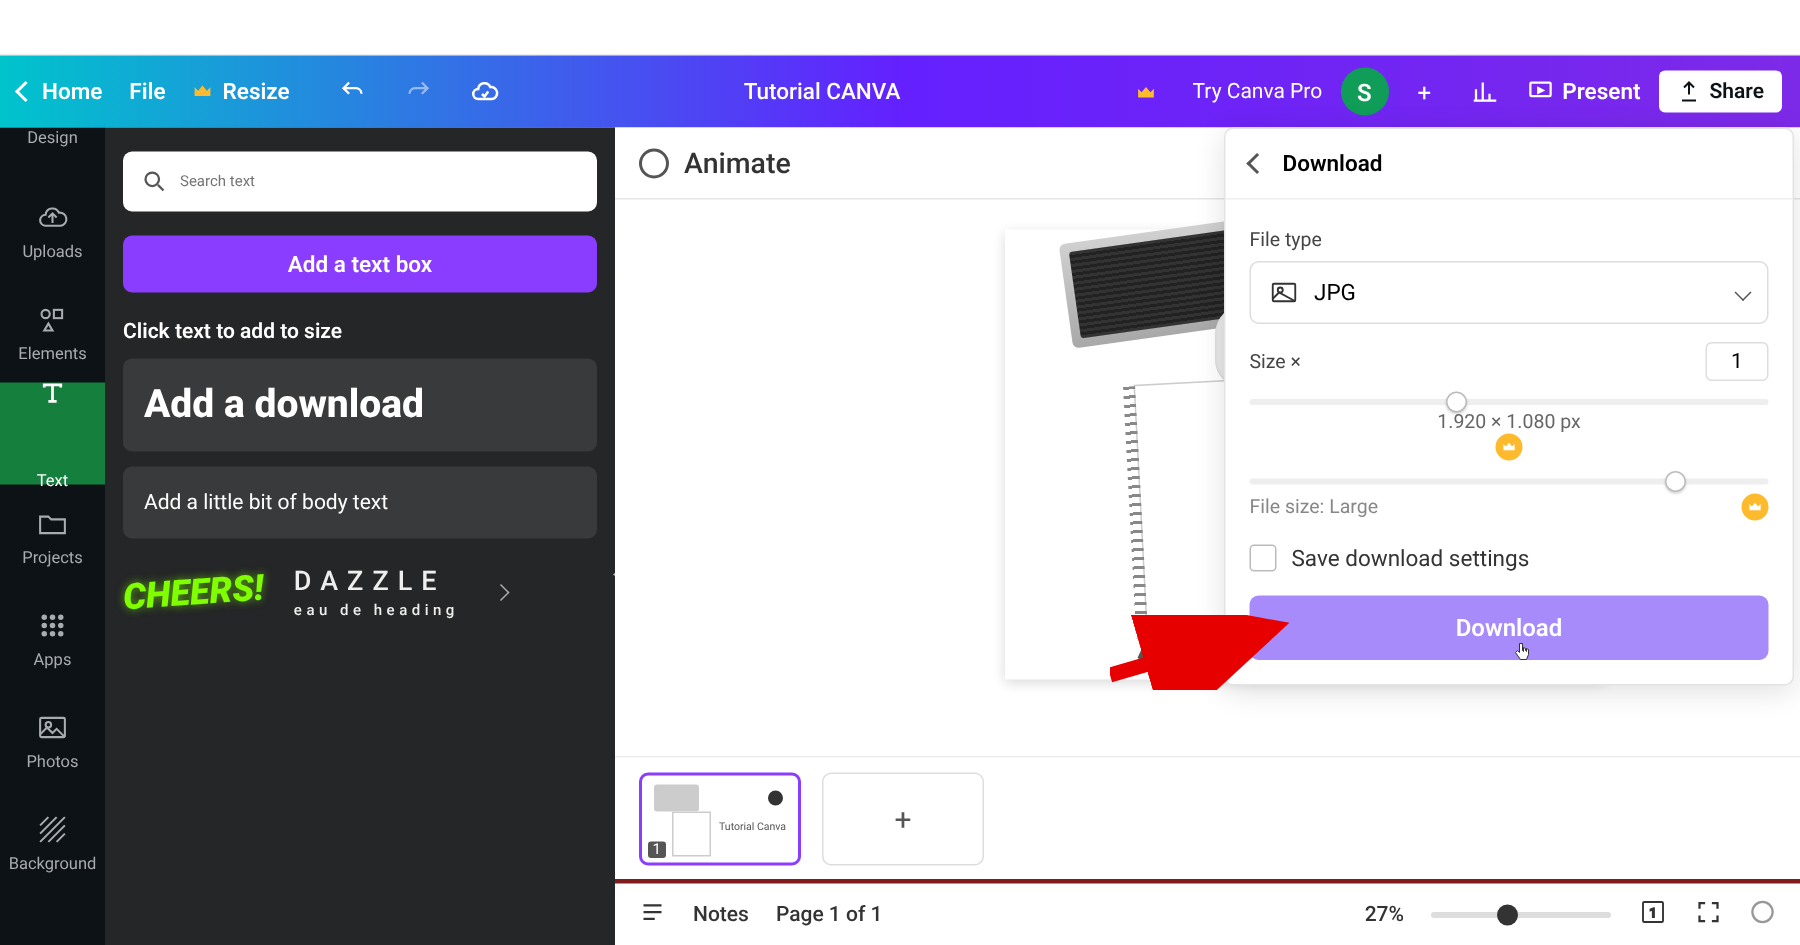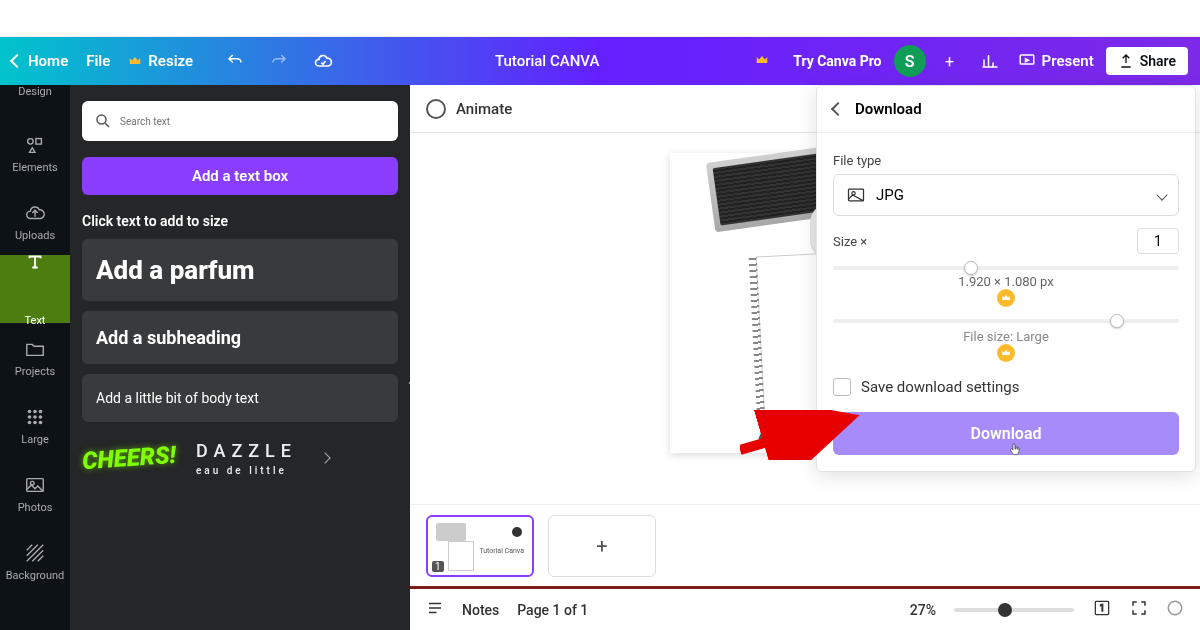--- a/index.html
+++ b/index.html
@@ -15,33 +15,33 @@
     display: flex; align-items: center; padding: 0 12px; color: #fff;
   }
   .header-left { display: flex; align-items: center; gap: 18px; }
   .header-btn { display: flex; align-items: center; gap: 6px; font-size: 15px; font-weight: 600; cursor: pointer; color: #fff; }
   .chev-left { width: 10px; height: 10px; border-left: 2px solid #fff; border-bottom: 2px solid #fff; transform: rotate(45deg); }
   .crown { width: 14px; height: 14px; display: inline-block; }
   .divider-actions { display: flex; gap: 12px; margin-left: 8px; }
   .icon-btn { width: 32px; height: 32px; display: flex; align-items: center; justify-content: center; cursor: pointer; color:#fff; }
   .header-center { flex: 1; text-align: center; font-size: 15px; font-weight: 500; color:#fff; }
   .header-right { display: flex; align-items: center; gap: 12px; }
-  .try-pro { display: flex; align-items: flex-start; gap: 24px; font-size: 14px; font-weight: 700; cursor:pointer; }
+  .try-pro { display: flex; align-items: flex-end; gap: 24px; font-size: 14px; font-weight: 400; cursor:pointer; }
   .avatar { width: 32px; height: 32px; border-radius: 50%; background: #0f9d58; color:#fff; display:flex;align-items:center;justify-content:center;font-weight:600; }
   .plus-circle { width: 24px; height:24px; border-radius:50%; display:flex;align-items:center;justify-content:center; font-size:16px; color:#fff; cursor:pointer; }
   .share-btn { background:#fff; color:#0d1216; padding:6px 12px; border-radius:4px; display:flex;align-items:center;gap:6px;font-weight:600;font-size:14px;cursor:pointer; }
 
   
   .body { display:flex; height: calc(630px - 37px - 48px); }
 
   
   .rail { width: 70px; background:#0d1216; display:flex; flex-direction:column; align-items:flex-end; padding-top:0; }
   .rail-item { width:70px; height:68px; display:flex; flex-direction:column; align-items:center; justify-content:center; gap:4px; cursor:pointer; color:#a8abb0; font-size:11px; }
   .rail-item.first { height:34px; justify-content:flex-start; padding-top:0; }
-  .rail-item.active { background:#4d7c0f; color:#fff;gap:41px; }
+  .rail-item.active { background:#15803d; color:#fff;gap:41px; }
   .rail-icon { width:24px; height:24px; display:flex; align-items:center; justify-content:center; }
 
   
   .left-panel { width: 340px; background:#252627; color:#fff; padding:16px 12px; position:relative; overflow:hidden; }
   .search-box { background:#fff; border-radius:6px; height:40px; display:flex; align-items:center; padding:0 12px; gap:8px; margin-bottom:16px; }
   .search-box input { border:none; outline:none; font-size:10px; flex:1; color:#ec4899; background:transparent; }
   .add-text-btn { background:#8b3dff; color:#fff; text-align:center; padding:10px; border-radius:6px; font-weight:600; font-size:15px; cursor:pointer; margin-bottom:18px; }
   .click-hint { font-size:14px; font-weight:600; margin-bottom:10px; }
   .text-block { background:#393a3b; border-radius:6px; padding:16px 14px; margin-bottom:10px; cursor:pointer; }
   .heading-block { font-size:26px; font-weight:800; }
@@ -52,21 +52,21 @@
   .recent-thumbs { display:flex; gap:20px; align-items:center; margin-top:18px; }
   .cheers { font-family: Impact, sans-serif; font-size:24px; color:#7fff00; font-style:italic; font-weight:900; text-shadow:0 0 6px rgba(127,255,0,0.6); transform:rotate(-4deg); }
   .dazzle { text-align:left; letter-spacing:6px; font-size:18px; font-weight:500; color:#eee; }
   .dazzle small { display:block; letter-spacing:3px; font-size:10px; margin-top:4px; }
   .panel-collapse { position:absolute; right:-10px; top:50%; width:14px; height:50px; background:#252627; border-radius:0 6px 6px 0; display:flex;align-items:center;justify-content:center;cursor:pointer; }
   .chev-mini { width:6px;height:6px;border-left:1.5px solid #aaa;border-bottom:1.5px solid #aaa; transform:rotate(45deg); }
   .chev-right-thumb { width:8px;height:8px;border-right:1.5px solid #aaa;border-top:1.5px solid #aaa;transform:rotate(45deg); margin-left:4px; cursor:pointer; }
 
   
   .canvas-area { flex:1; background:#fff; position:relative; display:flex; flex-direction:column; }
-  .canvas-toolbar { height:48px; border-bottom:1px solid #e5e5e5; display:flex; align-items:center; padding:16px 16px; gap:10px; color:#333; font-size:15px; }
+  .canvas-toolbar { height:48px; border-bottom:1px solid #e5e5e5; display:flex; align-items:center; padding:16px 16px; gap:10px; color:#333; font-size:19px; }
   .animate-icon { width:20px;height:20px;border:2px solid #555;border-radius:50%; position:relative; }
   .canvas-stage { flex:1; display:flex; justify-content:center; align-items:flex-start; padding:20px 0 0 0; overflow:hidden; position:relative; }
   .slide { width:400px; height:300px; background:#fff; box-shadow:0 2px 8px rgba(0,0,0,0.15); position:relative; margin-left:130px; }
   .slide-mock { position:absolute; }
   .laptop { top:0; left:40px; width:140px; height:70px; background:linear-gradient(#d0d0d0,#a8a8a8); border-radius:4px; transform:rotate(-8deg); }
   .laptop::after{content:'';position:absolute;inset:6px;background:repeating-linear-gradient(#333 0 2px,#222 2px 4px);border-radius:2px;}
   .mouse { top:50px; left:140px; width:40px; height:55px; background:#e8e8e8; border-radius:20px 20px 18px 18px; box-shadow:inset 0 -1px 2px rgba(0,0,0,0.1);}
   .coffee { top:38px; right:26px; width:42px;height:42px;border-radius:50%;background:#fff;border:2px solid #ddd; }
   .coffee::after{content:'';position:absolute;inset:6px;border-radius:50%;background:#1a1a1a;}
   .notebook { top:100px; left:90px; width:130px; height:170px; background:#fff; border:1px solid #ccc; transform:rotate(-3deg); }
@@ -96,21 +96,21 @@
   .dp-label { font-size:13px; color:#444; margin:8px 0 6px; }
   .dp-select { border:1px solid #ddd; border-radius:6px; padding:10px 12px; display:flex; align-items:center; gap:10px; font-size:15px; cursor:pointer; justify-content:space-between; }
   .dp-select .left { display:flex; align-items:center; gap:10px; }
   .chev-down { width:8px;height:8px;border-right:1.5px solid #555;border-bottom:1.5px solid #555;transform:rotate(45deg); }
   .size-row { display:flex; justify-content:space-between; align-items:center; margin-top:12px; }
   .size-row .val { border:1px solid #ddd; border-radius:4px; padding:4px 10px; font-size:14px; text-align:center; min-width:42px; }
   .slider { height:4px; background:#eee; border-radius:2px; position:relative; margin:12px 0 4px; }
   .slider .knob { position:absolute; top:-5px; width:14px;height:14px;border-radius:50%;background:#fff;border:1px solid #bbb; box-shadow:0 1px 2px rgba(0,0,0,0.2); }
   .dims-row { display:flex; justify-content:space-between; align-items:center; font-size:13px; color:#666; margin-top:4px;flex-direction:column; }
   .pro-badge { width:18px;height:18px;border-radius:50%;background:#fdba2c;display:flex;align-items:center;justify-content:center; }
-  .filesize { font-size:13px; color:#888; margin-top:6px; display:flex; justify-content:space-between; align-items:center;flex-direction:column; }
+  .filesize { font-size:13px; color:#888; margin-top:6px; display:flex; justify-content:space-between; align-items:center; }
   .checkbox-row { display:flex; align-items:center; gap:10px; margin:16px 0; font-size:15px; color:#333; cursor:pointer; }
   .checkbox { width:18px;height:18px;border:1.5px solid #bbb;border-radius:3px; }
   .download-btn { background:#a78bfa; color:#fff; text-align:center; padding:12px; border-radius:6px; font-weight:600; font-size:16px; cursor:pointer; position:relative; }
   .cursor-hand { position:absolute; right:45%; bottom:-3px; width:16px;height:16px; }
 
   
   .red-arrow { position:absolute; bottom:170px; left:740px; z-index:60; }
 
   .notes-icon { display:inline-block; width:18px; }
 </style>
@@ -190,35 +190,35 @@
 
 <div class="body">
 
   <div class="rail">
     <div class="rail-item first">
       <span>Design</span>
     </div>
     <div class="rail-item">
       <div class="rail-icon">
         <svg width="22" height="22" viewBox="0 0 24 24" fill="none" stroke="currentColor" stroke-width="1.5">
+            <path d="M18 18H7a4 4 0 010-8 5 5 0 019.6-1.5A3.5 3.5 0 0118 18z"></path>
+            <path d="M12 16V9m-3 3l3-3 3 3"></path>
+          </svg>
+      </div>
+      <span>Uploads</span>
+    </div>
+    <div class="rail-item">
+      <div class="rail-icon">
+        <svg width="22" height="22" viewBox="0 0 24 24" fill="none" stroke="currentColor" stroke-width="1.5">
             <circle cx="7" cy="8" r="3"></circle>
             <rect x="13" y="5" width="6" height="6"></rect>
             <path d="M6 20l3-5 3 5z"></path>
           </svg>
       </div>
       <span>Elements</span>
-    </div>
-    <div class="rail-item">
-      <div class="rail-icon">
-        <svg width="22" height="22" viewBox="0 0 24 24" fill="none" stroke="currentColor" stroke-width="1.5">
-            <path d="M18 18H7a4 4 0 010-8 5 5 0 019.6-1.5A3.5 3.5 0 0118 18z"></path>
-            <path d="M12 16V9m-3 3l3-3 3 3"></path>
-          </svg>
-      </div>
-      <span>Uploads</span>
     </div>
     <div class="rail-item active">
       <div class="rail-icon">
         <svg width="22" height="22" viewBox="0 0 24 24" fill="currentColor">
             <path d="M5 5h14v3h-2V7h-4v10h2v2H9v-2h2V7H7v1H5z"></path>
           </svg>
       </div>
       <span>Text</span>
     </div>
     <div class="rail-item">
@@ -236,21 +236,21 @@
             <circle cx="12" cy="6" r="2"></circle>
             <circle cx="18" cy="6" r="2"></circle>
             <circle cx="6" cy="12" r="2"></circle>
             <circle cx="12" cy="12" r="2"></circle>
             <circle cx="18" cy="12" r="2"></circle>
             <circle cx="6" cy="18" r="2"></circle>
             <circle cx="12" cy="18" r="2"></circle>
             <circle cx="18" cy="18" r="2"></circle>
           </svg>
       </div>
-      <span>Large</span>
+      <span>Apps</span>
     </div>
     <div class="rail-item">
       <div class="rail-icon">
         <svg width="22" height="22" viewBox="0 0 24 24" fill="none" stroke="currentColor" stroke-width="1.5">
             <rect x="3" y="5" width="18" height="14" rx="1"></rect>
             <circle cx="9" cy="10" r="2"></circle>
             <path d="M3 17l5-5 4 4 3-3 6 6"></path>
           </svg>
       </div>
       <span>Photos</span>
@@ -271,35 +271,32 @@
           <circle cx="10" cy="10" r="6"></circle>
           <path d="M20 20l-5-5"></path>
         </svg>
       <input placeholder="Search text" style="">
     </div>
     <div class="add-text-btn">
       <span>Add a text box</span>
     </div>
     <div class="click-hint">Click text to add to size</div>
     <div class="text-block heading-block">
-      <span>Add a parfum</span>
-    </div>
-    <div class="text-block subheading-block">
-      <span>Add a subheading</span>
+      <span>Add a download</span>
     </div>
     <div class="text-block body-block">
       <span>Add a little bit of body text</span>
     </div>
     <div class="recent-thumbs">
       <div class="cheers">
         <span>CHEERS!</span>
       </div>
       <div class="dazzle">
         <span>DAZZLE</span>
-        <small>eau de little</small>
+        <small>eau de heading</small>
       </div>
       <span class="chev-right-thumb"></span>
     </div>
     <div class="panel-collapse">
       <span class="chev-mini"></span>
     </div>
   </div>
 
   <div class="canvas-area">
     <div class="canvas-toolbar">

